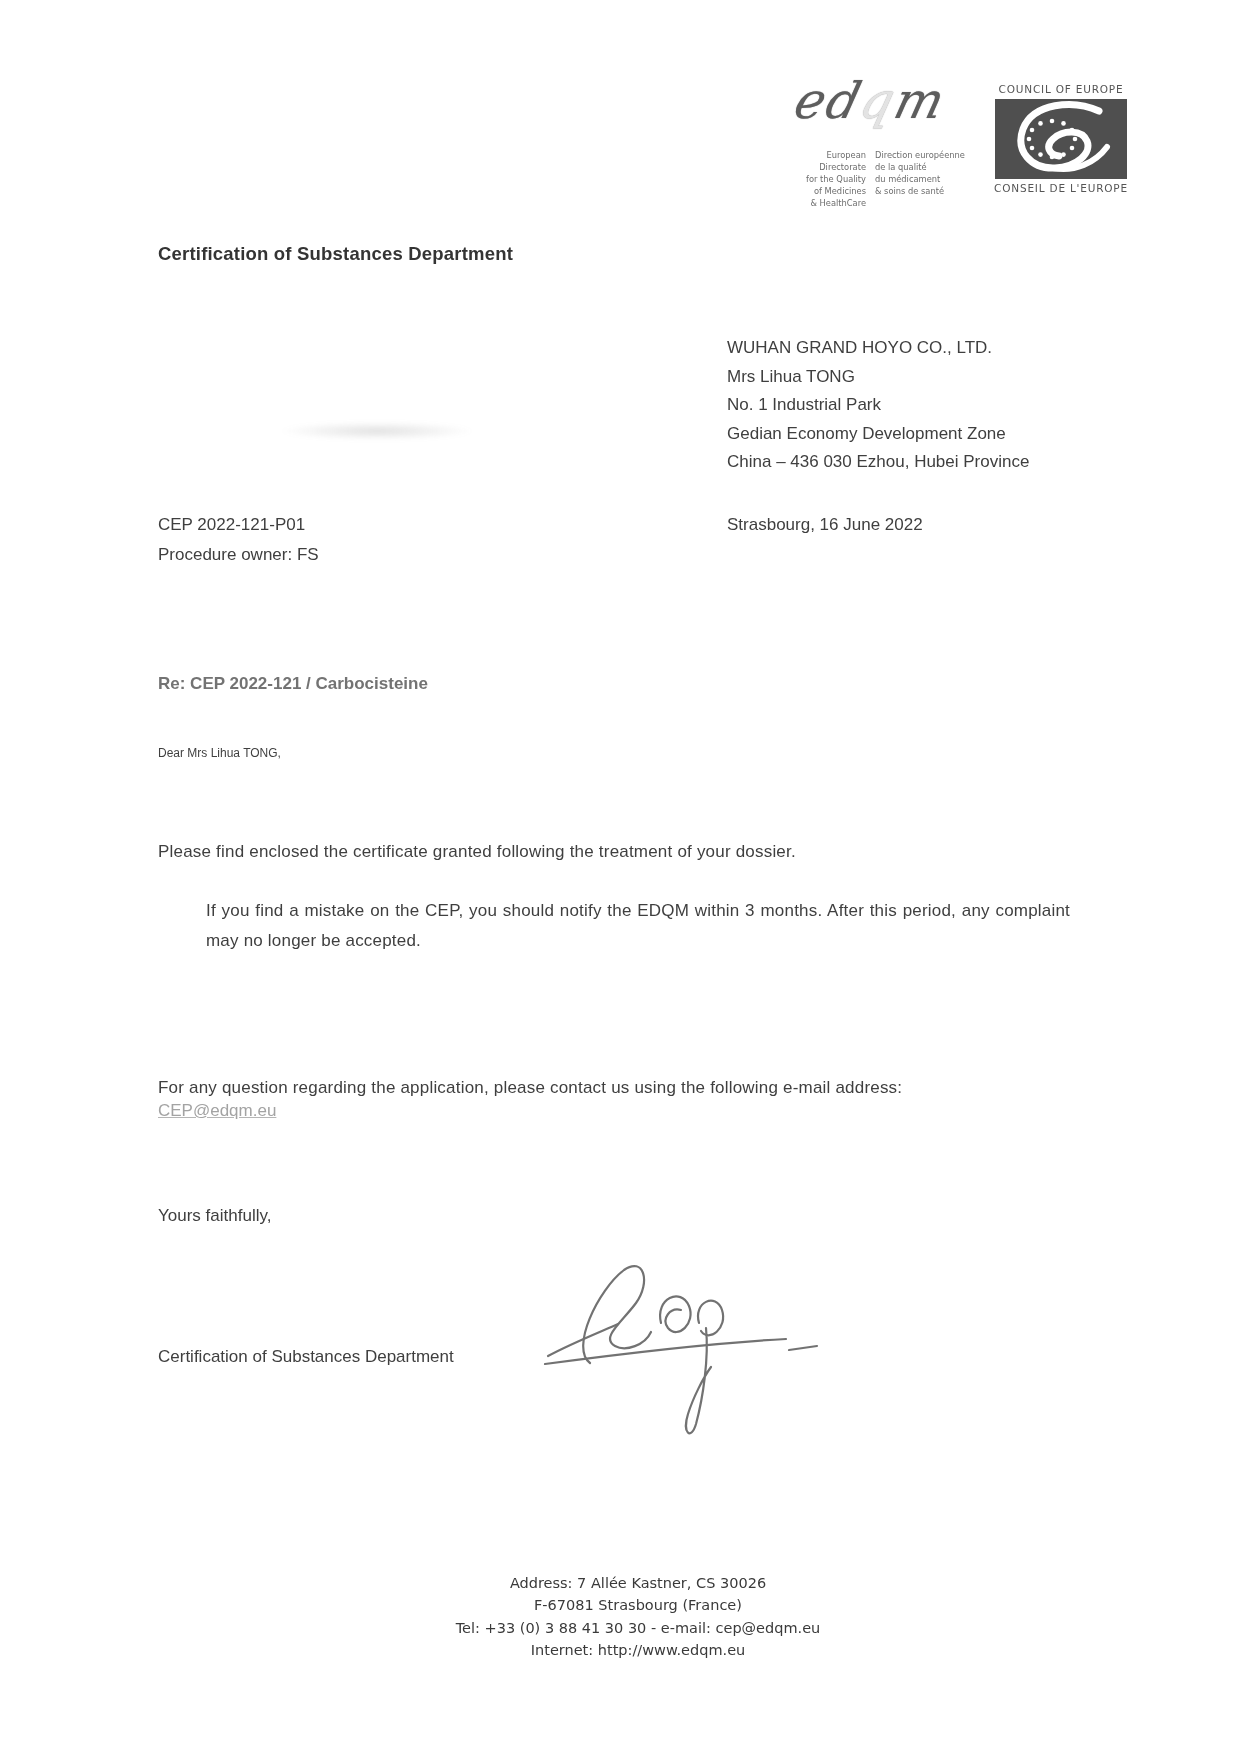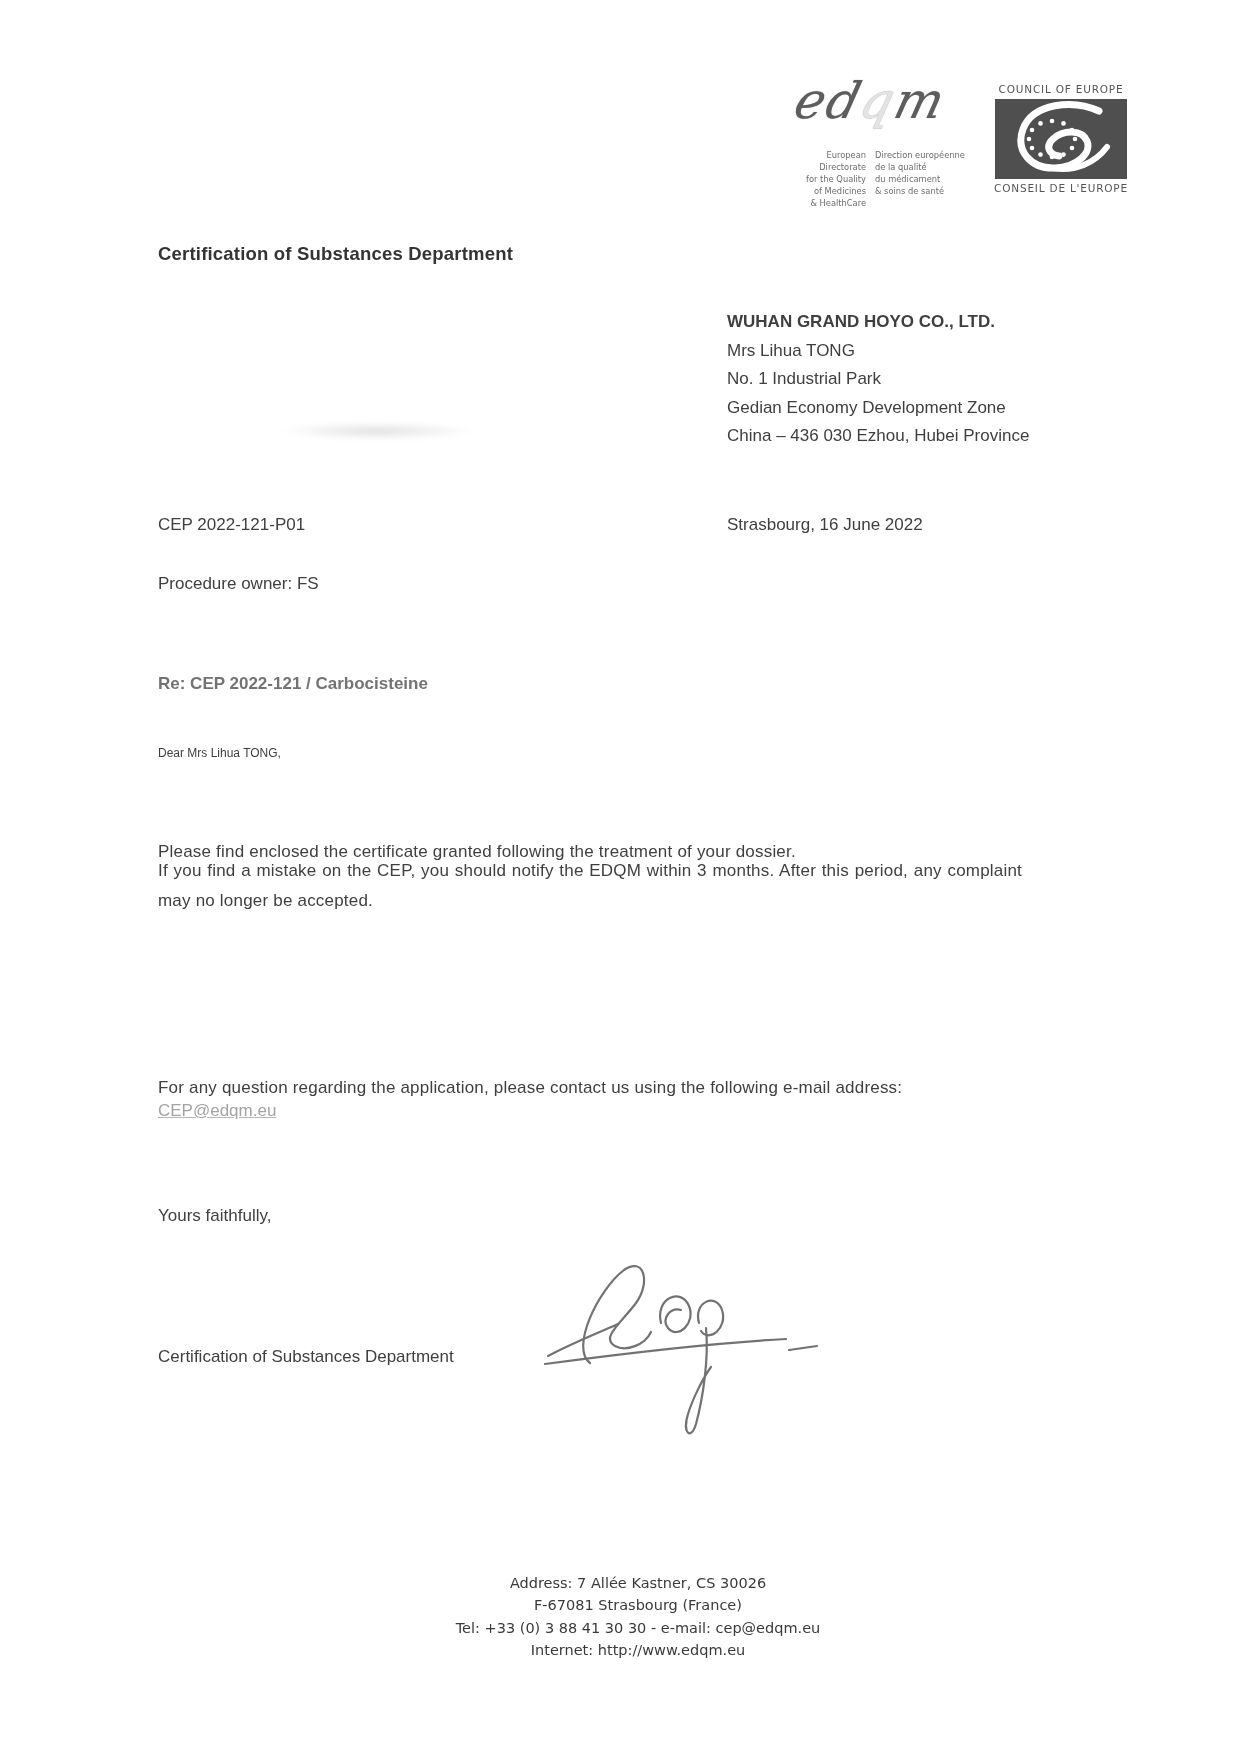--- a/index.html
+++ b/index.html
@@ -32,33 +32,33 @@
          font-family:"DejaVu Sans", sans-serif; color:#555; }
   .coe-caption { font-size:10.5px; letter-spacing:.8px; white-space:nowrap; }
   .coe-emblem { display:block; margin:4px auto 3px auto; }
 
   
   .dept-heading {
     left:158px; top:243px; font-size:18.5px; font-weight:bold; color:#343434;
     letter-spacing:.2px;
   }
   .recipient { left:727px; top:308px; font-size:17px; line-height:28.5px; }
-  .recipient .company { font-weight:bold; }
+  .recipient .company { font-weight:normal;margin-top:26px; }
 
   .ref-cep   { left:158px; top:515px; font-size:17px; }
-  .ref-owner { left:158px; top:545px; font-size:17px;margin-top:29px; }
+  .ref-owner { left:158px; top:545px; font-size:17px; }
   .place-date{ left:727px; top:515px; font-size:17px; }
 
   .subject { left:158px; top:674px; font-size:17px; font-weight:bold; color:#737373; }
   .salutation { left:158px; top:746px; font-size:12px; }
 
   .para { left:158px; width:864px; font-size:17px; line-height:30px; letter-spacing:.2px; }
   .just { text-align:justify; }
   .p1 { top:837px; }
-  .p2 { top:856px; }
+  .p2 { top:896px;margin-left:48px; }
   .p3 { top:946px; }
   .p4 { top:1073px; }
   .email-link {
     left:158px; top:1101px; font-size:17px; color:#a3a3a3;
     text-decoration:underline; text-decoration-color:#b5b5b5;
   }
 
   .center-block { left:158px; width:964px; text-align:left; font-size:17px; }
   .valediction { top:1206px; }
   .signer { top:1347px; }

